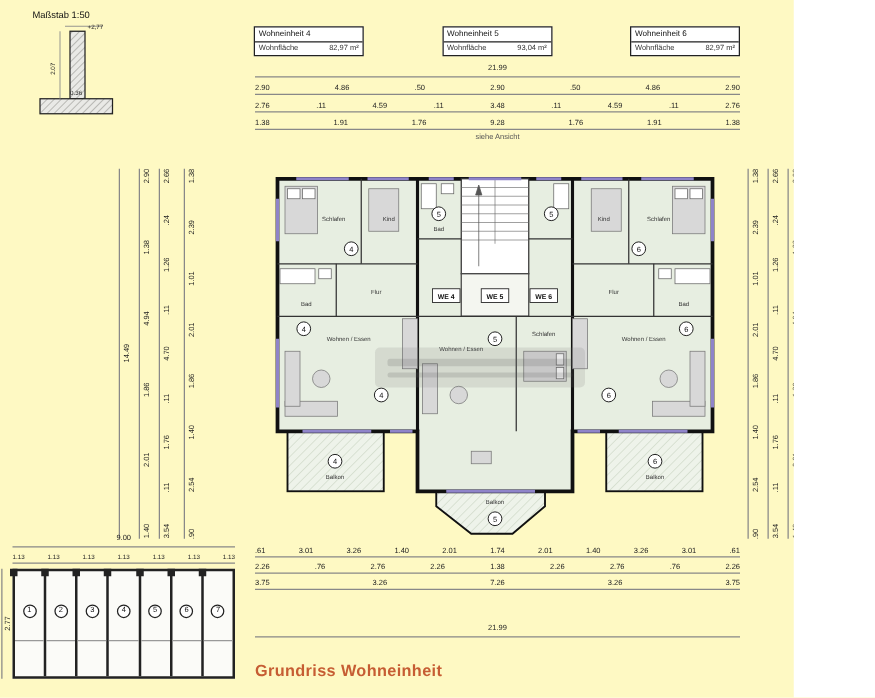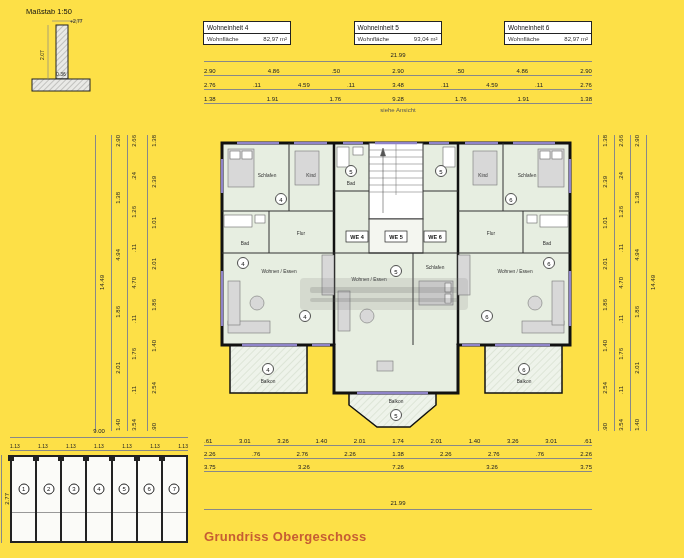--- a/index.html
+++ b/index.html
@@ -1,18 +1,18 @@
 <!DOCTYPE html>
 <html><head>
 <meta charset="utf-8">
 <style>
   *{margin:0;padding:0;box-sizing:border-box;}
   html,body{width:700px;height:558px;}
   body{background:#ffffff;}
-  .sheet{position:relative;width:684px;height:558px;background:#fde047;
+  .sheet{position:relative;width:635px;height:558px;background:#fef9c3;
          font-family:"Liberation Sans","DejaVu Sans",sans-serif;color:#222;overflow:hidden;}
 
   .scale-label{position:absolute;left:26px;top:7px;font-size:7.5px;color:#111;}
 
   .detail-svg{position:absolute;left:26px;top:17px;}
 
   .unit-boxes-row{position:absolute;left:203px;top:21px;width:389px;display:flex;justify-content:space-between;}
   .unit-box{width:88px;border:1px solid #222;background:#fff;}
   .unit-name{padding:2px 3px;border-bottom:1px solid #222;font-size:6.5px;color:#111;}
   .unit-area{display:flex;justify-content:space-between;padding:2px 3px;font-size:6px;color:#333;}
@@ -434,15 +434,15 @@
       <span class="circle-label">5</span>
     </div>
       <div class="storage-cell">
       <span class="circle-label">6</span>
     </div>
       <div class="storage-cell">
       <span class="circle-label">7</span>
     </div>
     </div>
 
-  <div class="title">Grundriss Obergeschoss</div>
+  <div class="title">Grundriss Wohneinheit</div>
 
 </div>
 
 </body></html>

